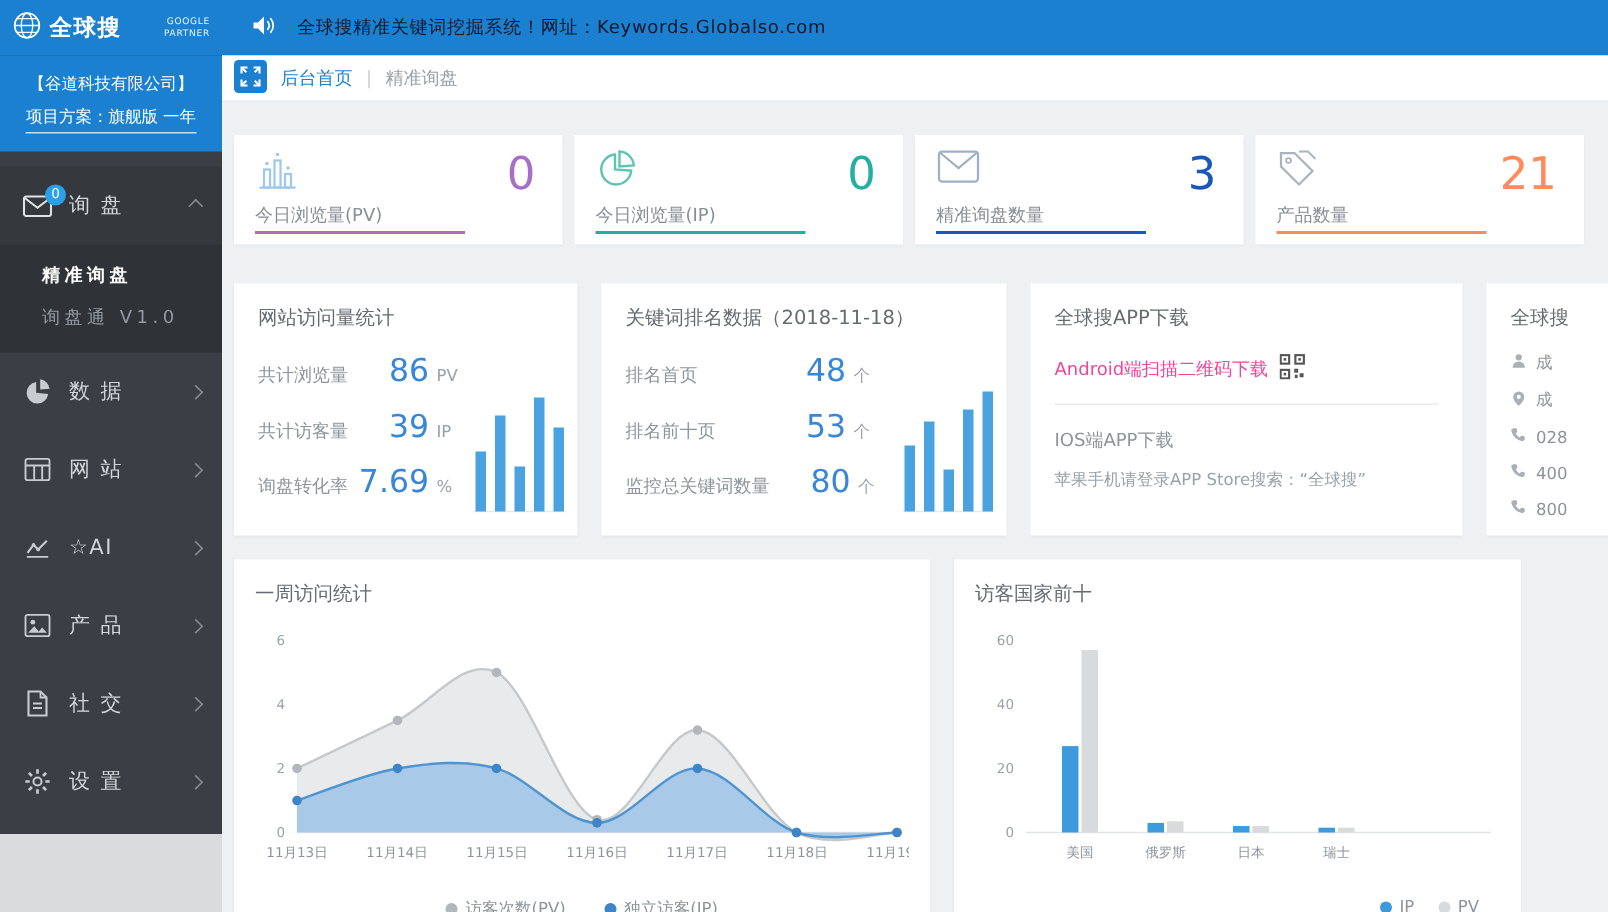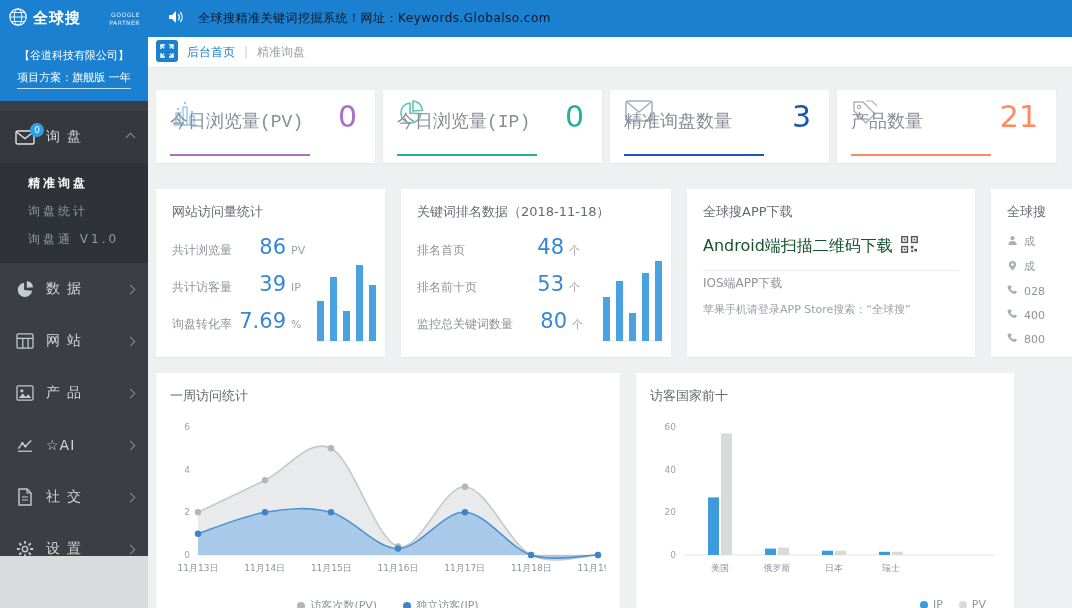--- a/index.html
+++ b/index.html
@@ -41,37 +41,37 @@
   
   .main { position:absolute; left:148px; right:0; top:68px; bottom:0; overflow:hidden; padding:22px 0 0 8px; }
   .row { display:flex; gap:8px; width:max-content; }
   .card { background:#fff; box-shadow:0 1px 2px rgba(0,0,0,.05); flex-shrink:0; position:relative; }
   .card-title { font-size:13px; font-weight:normal; color:#666b70; }
 
   .stat-row { margin-bottom:26px; }
   .stat-card { width:219px; height:73px; padding:10px 14px; }
   .stat-icon { position:absolute; left:14px; top:9px; }
   .stat-value { position:absolute; right:18px; top:12px; font-size:30px; line-height:1; }
-  .stat-label { position:absolute; left:14px; bottom:30px; font-size:18px; color:#878e95;font-family:Liberation Mono, monospace; }
+  .stat-label { position:absolute; left:14px; bottom:11px; font-size:12px; color:#878e95; }
   .stat-underline { position:absolute; left:14px; bottom:7px; height:2px; width:64%; }
 
   .mid-row { gap:16px; margin-bottom:16px; }
   .mid-card { height:168px; padding:14px 16px; }
   .site-card { width:229px; } .keyword-card { width:270px; }
   .app-card { width:288px; } .contact-card { width:200px; }
   .stat-rows { margin-top:14px; padding-right:68px; }
   .srow { display:flex; align-items:baseline; margin-bottom:13px; }
   .sl { font-size:12px; color:#8d949b; flex:1; white-space:nowrap; }
   .sv { font-size:21px; color:#3786d8; min-width:54px; text-align:right; }
   .su { font-size:11px; color:#9aa1a8; margin-left:5px; width:18px; }
   .mini { position:absolute; right:8px; bottom:12px; }
 
-  .app-row { display:flex; align-items:flex-end; gap:8px; font-size:16px; color:#14532d; margin-top:15px; }
+  .app-row { display:flex; align-items:center; gap:8px; font-size:12px; color:#ec4899; margin-top:15px; }
   .app-divider { border-top:1px solid #ececec; margin:13px 0 0; }
-  .app-ios-title { font-size:12px; color:#8d949b; margin-top:4px; }
+  .app-ios-title { font-size:12px; color:#8d949b; margin-top:15px; }
   .app-ios-desc { font-size:11px; color:#9aa1a8; margin-top:10px; }
 
   .contact-rows { margin-top:13px; }
   .crow { display:flex; align-items:center; gap:6px; font-size:11px; color:#8d949b; margin-bottom:10px; white-space:nowrap; }
 
   .chart-row { gap:16px; }
   .chart-card { height:250px; padding:14px 14px 0; }
   .chart-card.weekly { width:464px; }
   .chart-card.countries { width:378px; }
   .chart-mount { margin-top:10px; }
@@ -109,64 +109,63 @@
             <rect x="1" y="1" width="18" height="13" rx="1.5" fill="none" stroke="#dfe3e6" stroke-width="1.4"></rect>
             <path d="M1.5 2l8.5 6.5L18.5 2" fill="none" stroke="#dfe3e6" stroke-width="1.4"></path>
           </svg>
         <i class="badge" data-interactable="false">0</i>
       </span>
       <span class="mi-label" data-interactable="false">询盘</span>
       <span class="chev up" data-interactable="false"></span>
     </div>
     <div class="submenu" data-interactable="false">
       <div class="submenu-item active" data-interactable="true">精准询盘</div>
-      <div class="submenu-item" data-interactable="true">询盘统计</div>
       <div class="submenu-item" data-interactable="true">询盘通 V1.0</div>
     </div>
     <div class="menu-item" data-interactable="true">
       <span class="mi-icon" data-interactable="false">
         <svg width="18" height="18" viewBox="0 0 20 20">
             <path d="M9 3a8 8 0 108.9 8.9L9 11z" fill="#c7ccd1"></path>
             <path d="M12 1a8 8 0 017 7l-7 .5z" fill="#c7ccd1"></path>
           </svg>
       </span>
       <span class="mi-label" data-interactable="false">数据</span>
       <span class="chev right" data-interactable="false"></span>
     </div>
     <div class="menu-item" data-interactable="true">
       <span class="mi-icon" data-interactable="false">
         <svg width="18" height="16" viewBox="0 0 20 18">
             <rect x="1" y="1" width="18" height="16" rx="1.5" fill="none" stroke="#c7ccd1" stroke-width="1.4"></rect>
             <path d="M1 6h18M7.5 6v11M13.5 6v11" stroke="#c7ccd1" stroke-width="1.4"></path>
           </svg>
       </span>
       <span class="mi-label" data-interactable="false">网站</span>
-      <span class="chev right" data-interactable="false"></span>
-    </div>
-    <div class="menu-item" data-interactable="true">
-      <span class="mi-icon" data-interactable="false">
-        <svg width="18" height="16" viewBox="0 0 20 18">
-            <rect x="1" y="1" width="18" height="16" rx="1.5" fill="none" stroke="#c7ccd1" stroke-width="1.4"></rect>
-            <circle cx="6.5" cy="6.5" r="1.8" fill="#c7ccd1"></circle>
-            <path d="M3 14.5l4.5-5 3.5 4 2.5-3 3.5 4z" fill="#c7ccd1"></path>
-          </svg>
-      </span>
-      <span class="mi-label" data-interactable="false">产品</span>
       <span class="chev right" data-interactable="false"></span>
     </div>
     <div class="menu-item" data-interactable="true">
       <span class="mi-icon" data-interactable="false">
         <svg width="18" height="16" viewBox="0 0 20 18">
             <path d="M2 16h16" stroke="#c7ccd1" stroke-width="1.4"></path>
             <path d="M2.5 13l4.5-6 3.5 3.5L17 4" fill="none" stroke="#c7ccd1" stroke-width="1.6"></path>
             <circle cx="7" cy="7" r="1.4" fill="#c7ccd1"></circle>
             <circle cx="10.5" cy="10.5" r="1.4" fill="#c7ccd1"></circle>
           </svg>
       </span>
       <span class="mi-label tight" data-interactable="false">☆AI</span>
+      <span class="chev right" data-interactable="false"></span>
+    </div>
+    <div class="menu-item" data-interactable="true">
+      <span class="mi-icon" data-interactable="false">
+        <svg width="18" height="16" viewBox="0 0 20 18">
+            <rect x="1" y="1" width="18" height="16" rx="1.5" fill="none" stroke="#c7ccd1" stroke-width="1.4"></rect>
+            <circle cx="6.5" cy="6.5" r="1.8" fill="#c7ccd1"></circle>
+            <path d="M3 14.5l4.5-5 3.5 4 2.5-3 3.5 4z" fill="#c7ccd1"></path>
+          </svg>
+      </span>
+      <span class="mi-label" data-interactable="false">产品</span>
       <span class="chev right" data-interactable="false"></span>
     </div>
     <div class="menu-item" data-interactable="true">
       <span class="mi-icon" data-interactable="false">
         <svg width="16" height="18" viewBox="0 0 16 18">
             <path d="M2 1h8l4 4v12H2z" fill="none" stroke="#c7ccd1" stroke-width="1.4"></path>
             <path d="M10 1v4h4" fill="none" stroke="#c7ccd1" stroke-width="1.2"></path>
             <path d="M5 9h6M5 12h6" stroke="#c7ccd1" stroke-width="1.2"></path>
           </svg>
       </span>

